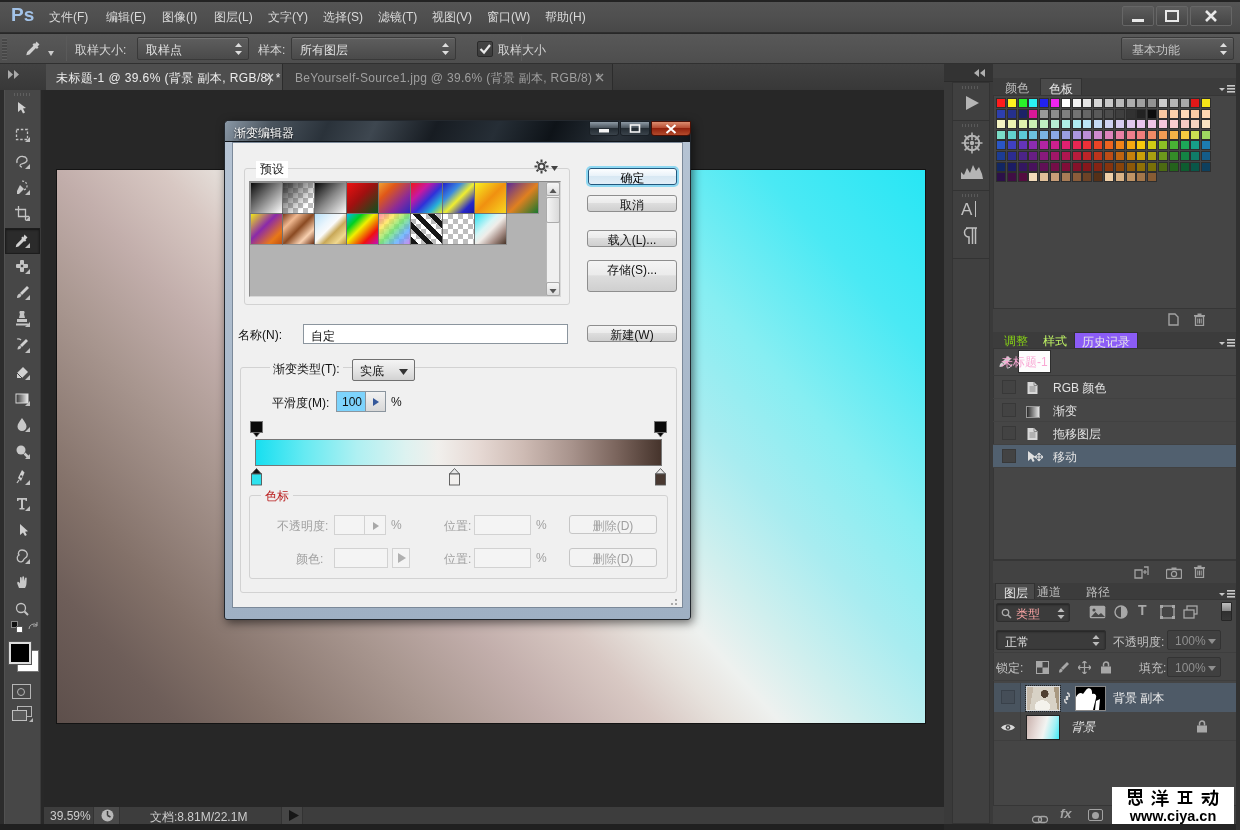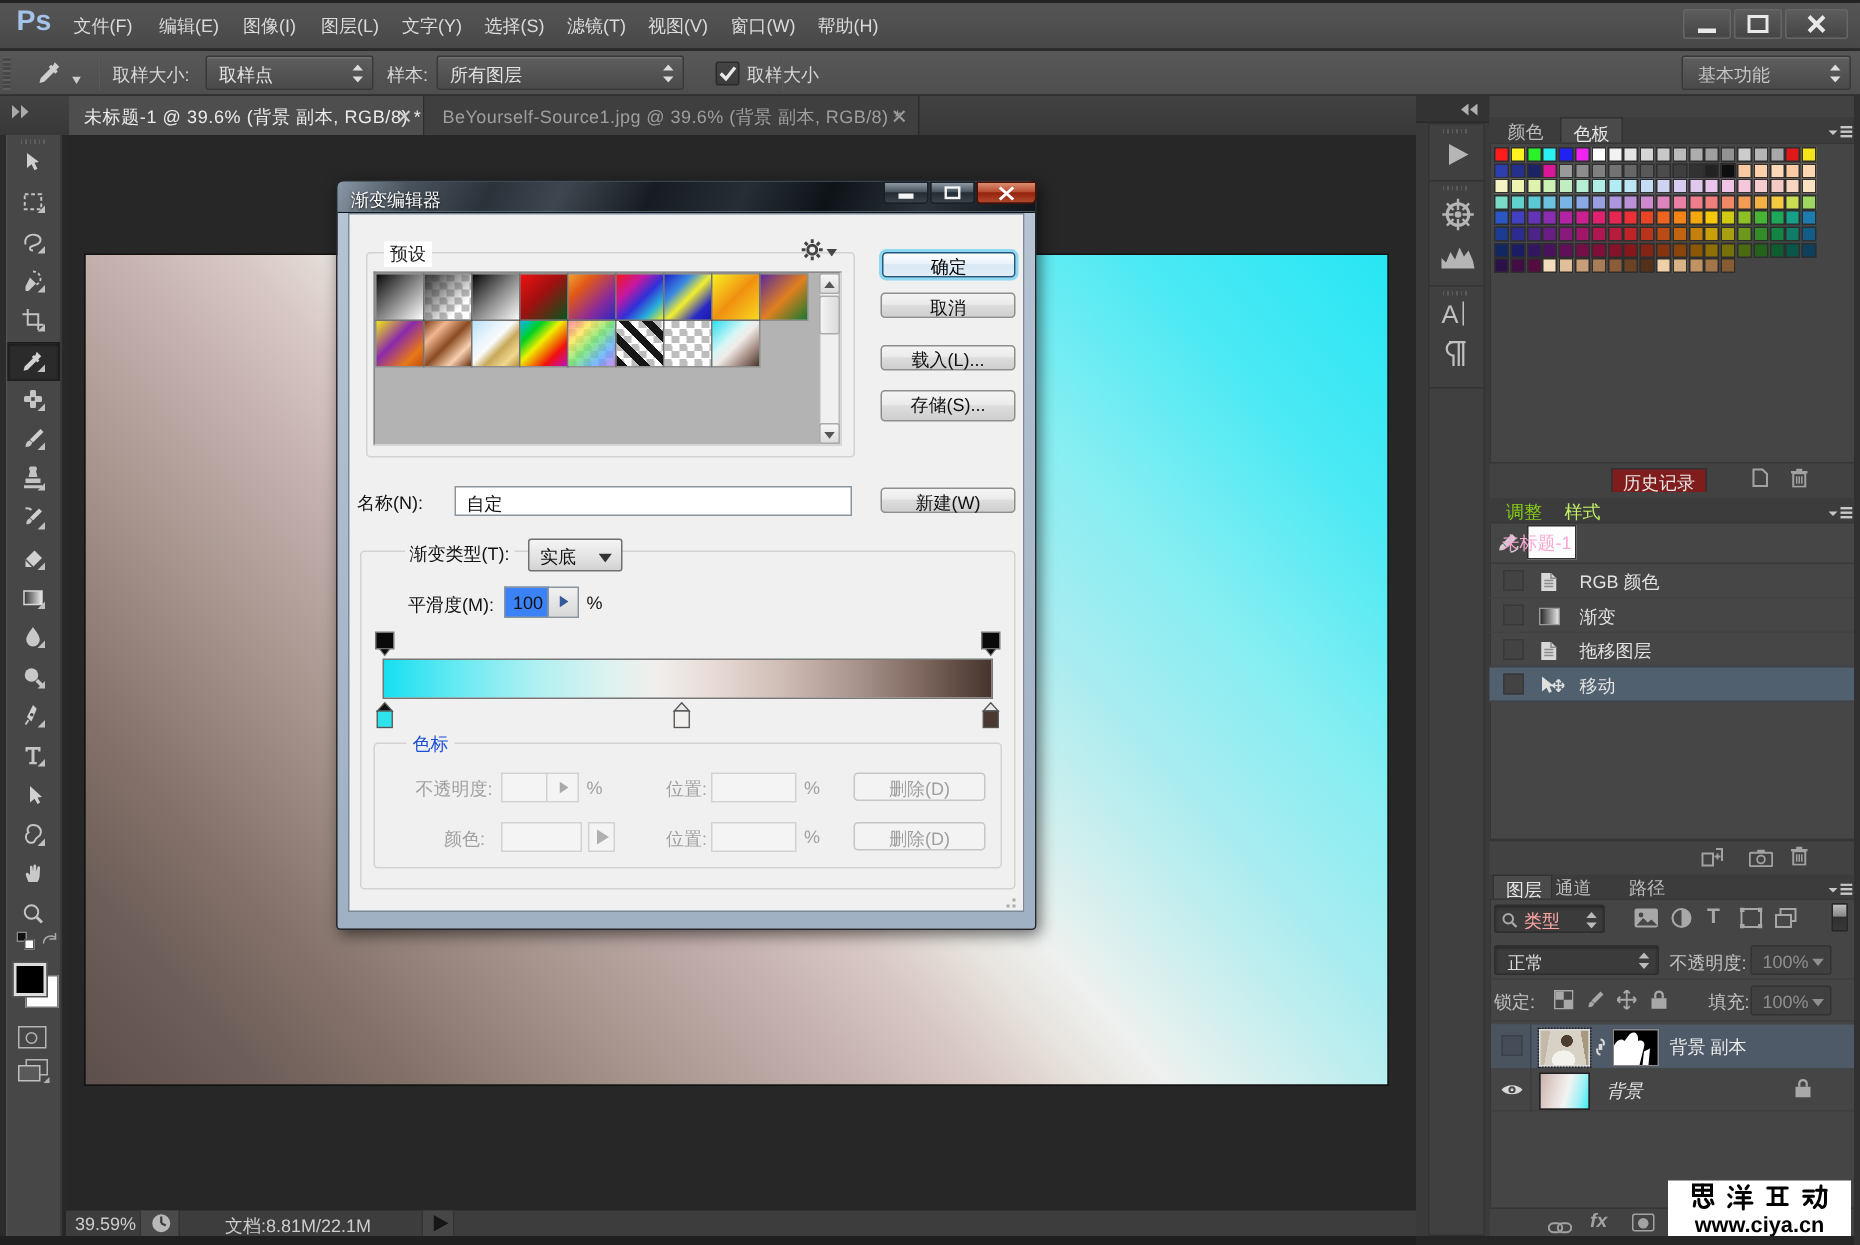--- a/index.html
+++ b/index.html
@@ -425,21 +425,21 @@
       <rect x="4.5" y="0.5" width="4" height="1.6" fill="#a2a2a2"></rect>
       <path d="M4.8 5.5 V10.5 M6.5 5.5 V10.5 M8.2 5.5 V10.5" stroke="#a2a2a2"></path>
     </svg></div>
 <div class="a" style="left:993px;top:332px;width:247px;height:16px;background:#3c3c3c"></div>
 <div class="a" style="left:997px;top:332px;width:38px;height:16px;">
     <div class="a" style="left:7px;top:1px;font-size:12px;color:#84cc16">调整</div>
   </div>
 <div class="a" style="left:1036px;top:332px;width:38px;height:16px;">
     <div class="a" style="left:7px;top:1px;font-size:12px;color:#bef264">样式</div>
   </div>
-<div class="a" style="left:1074px;top:312px;width:64px;height:16px;background:#7f1d1d;border:1px solid #313131;border-bottom:none">
+<div class="a" style="left:1074px;top:332px;width:64px;height:16px;background:#8b5cf6;border:1px solid #313131;border-bottom:none">
     <div class="a" style="left:7px;top:1px;font-size:12px;color:#e6e6e6">历史记录</div>
   </div>
 <div class="a" style="left:1219px;top:335px;width:16px;height:10px;"><svg width="16" height="10">
       <polygon points="0,3 6,3 3,6" fill="#c8c8c8"></polygon>
       <rect x="8" y="0" width="8" height="1.6" fill="#c8c8c8"></rect>
       <rect x="8" y="3" width="8" height="1.6" fill="#c8c8c8"></rect>
       <rect x="8" y="6" width="8" height="1.6" fill="#c8c8c8"></rect>
     </svg></div>
 <div class="a" style="left:993px;top:348px;width:247px;height:212px;background:#464646;border:1px solid #363636"></div>
 <div class="a" style="left:998px;top:355px;width:16px;height:14px;"><svg width="16" height="14">
@@ -715,40 +715,40 @@
 <div class="a" style="left:546px;top:197px;width:14px;height:26px;background:linear-gradient(90deg,#f4f4f4,#dadada);border:1px solid #ababab;border-radius:2px"></div>
 <div class="a" style="left:588px;top:168px;width:89px;height:17px;background:linear-gradient(#fdfeff,#e9f2f9 45%,#d8e8f3 50%,#e2eef7);border:1px solid #23587e;border-radius:3px;box-shadow:0 0 0 2px #8ed8f2;font-size:12px;color:#000;text-align:center">
     <div style="margin-top:1px">确定</div>
   </div>
 <div class="a pbtn" style="left:587px;top:195px;width:90px;height:17px;">
     <div style="margin-top:1px">取消</div>
   </div>
 <div class="a pbtn" style="left:587px;top:230px;width:90px;height:17px;">
     <div style="margin-top:1px">载入(L)...</div>
   </div>
-<div class="a pbtn" style="left:587px;top:260px;width:90px;height:21px;">
+<div class="a pbtn" style="left:587px;top:260px;width:90px;height:32px;">
     <div style="margin-top:1px">存储(S)...</div>
   </div>
 <div class="a" style="left:238px;top:327px;font-size:12px;color:#111">名称(N):</div>
 <div class="a" style="left:303px;top:324px;width:265px;height:20px;background:#fff;border:1px solid #8b959e">
     <div style="margin:3px 0 0 7px;font-size:12px;color:#111">自定</div>
   </div>
 <div class="a pbtn" style="left:587px;top:325px;width:90px;height:17px;">
     <div style="margin-top:1px">新建(W)</div>
   </div>
 <div class="a gb" style="left:240px;top:367px;width:437px;height:226px;"></div>
 <div class="a" style="left:270px;top:361px;font-size:12px;color:#111;background:#f0f0f0;padding:0 3px">渐变类型(T):</div>
 <div class="a" style="left:352px;top:359px;width:63px;height:22px;background:linear-gradient(#f4f4f4,#e2e2e2 60%,#d2d2d2);border:1px solid #707070;border-radius:2px">
     <div class="a" style="left:7px;top:3px;font-size:12px;color:#111">实底</div>
     <svg class="a" style="right:6px;top:9px" width="9" height="6">
       <polygon points="0,0 9,0 4.5,6" fill="#333"></polygon>
     </svg>
   </div>
 <div class="a" style="left:272px;top:395px;font-size:12px;color:#111">平滑度(M):</div>
-<div class="a" style="left:336px;top:391px;width:30px;height:21px;background:#3b82f6;border:1px solid #8b959e">
+<div class="a" style="left:336px;top:391px;width:30px;height:21px;background:#7dd3fc;border:1px solid #8b959e">
     <div style="margin:3px 0 0 5px;font-size:12px;color:#111">100</div>
   </div>
 <div class="a" style="left:365px;top:391px;width:21px;height:21px;background:linear-gradient(#f2f2f2,#d8d8d8);border:1px solid #8b959e"><svg width="6" height="8" style="margin:5px 0 0 7px">
       <polygon points="0,0 6,4 0,8" fill="#35589a"></polygon>
     </svg></div>
 <div class="a" style="left:391px;top:395px;font-size:12px;color:#111">%</div>
 <svg class="a" style="left:249px;top:420px" width="15" height="18">
     <rect x="1.5" y="1.5" width="12" height="11" fill="#0a0a0a" stroke="#777"></rect>
     <polygon points="4,12.5 11,12.5 7.5,17" fill="#0a0a0a" stroke="#777" stroke-width="0.8"></polygon>
   </svg>
@@ -763,21 +763,21 @@
   </svg>
 <svg class="a" style="left:447px;top:468px" width="15" height="19">
     <polygon points="7.5,0.5 12.5,6 2.5,6" fill="#e8e8e8" stroke="#555" stroke-width="0.9"></polygon>
     <rect x="2.5" y="6" width="10" height="11" fill="#f2f0ee" stroke="#555" stroke-width="0.9"></rect>
   </svg>
 <svg class="a" style="left:653px;top:468px" width="15" height="19">
     <polygon points="7.5,0.5 12.5,6 2.5,6" fill="#e8e8e8" stroke="#555" stroke-width="0.9"></polygon>
     <rect x="2.5" y="6" width="10" height="11" fill="#493931" stroke="#555" stroke-width="0.9"></rect>
   </svg>
 <div class="a gb" style="left:249px;top:495px;width:419px;height:84px;"></div>
-<div class="a" style="left:271px;top:488px;font-size:12px;color:#1d4ed8;background:#f0f0f0;padding:0 4px">色标</div>
+<div class="a" style="left:261px;top:488px;font-size:12px;color:#b91c1c;background:#f0f0f0;padding:0 4px">色标</div>
 <div class="a" style="left:277px;top:518px;font-size:12px;color:#a0a0a0">不透明度:</div>
 <div class="a disfield" style="left:334px;top:515px;width:31px;height:20px;"></div>
 <div class="a disfield" style="left:364px;top:515px;width:22px;height:20px;"><svg width="6" height="8" style="margin:5px 0 0 8px">
       <polygon points="0,0 6,4 0,8" fill="#a8a8a8"></polygon>
     </svg></div>
 <div class="a" style="left:391px;top:518px;font-size:12px;color:#a0a0a0">%</div>
 <div class="a" style="left:444px;top:518px;font-size:12px;color:#a0a0a0">位置:</div>
 <div class="a disfield" style="left:474px;top:515px;width:57px;height:20px;"></div>
 <div class="a" style="left:536px;top:518px;font-size:12px;color:#a0a0a0">%</div>
 <div class="a disbtn" style="left:569px;top:515px;width:88px;height:19px;">

